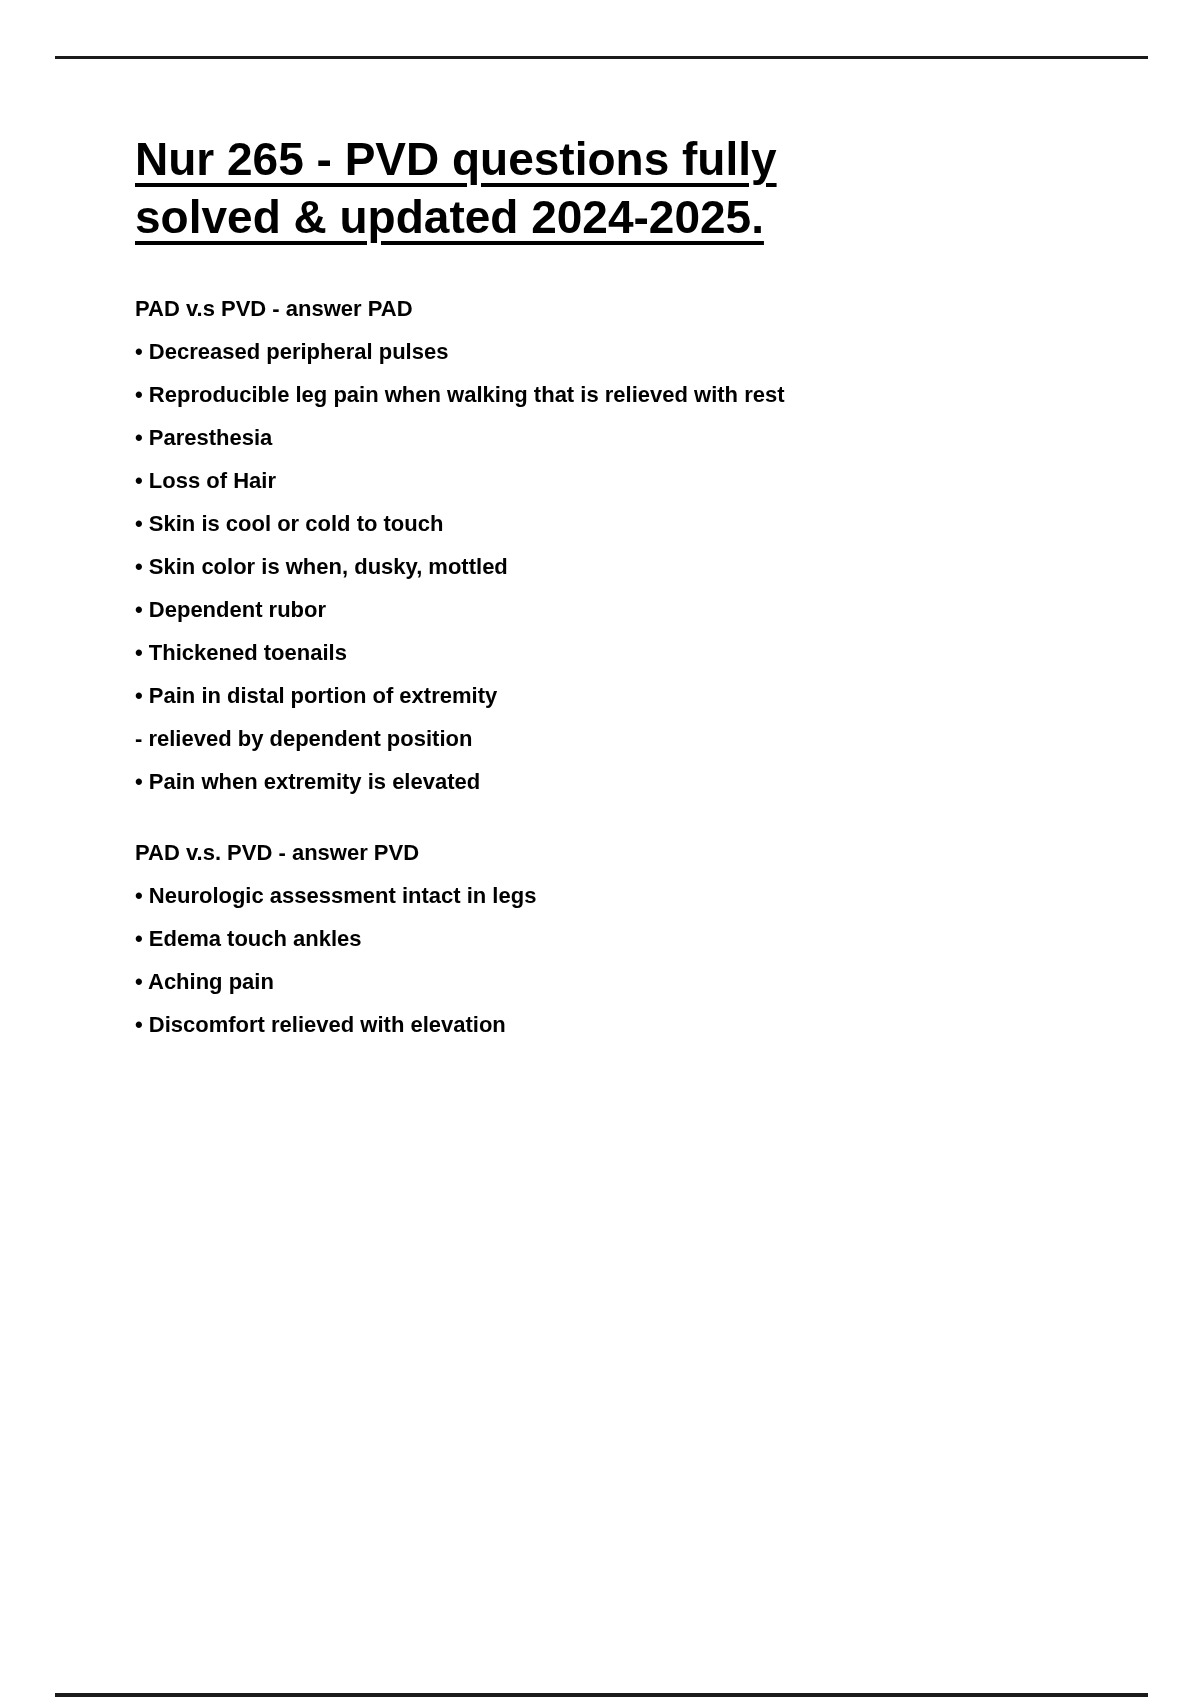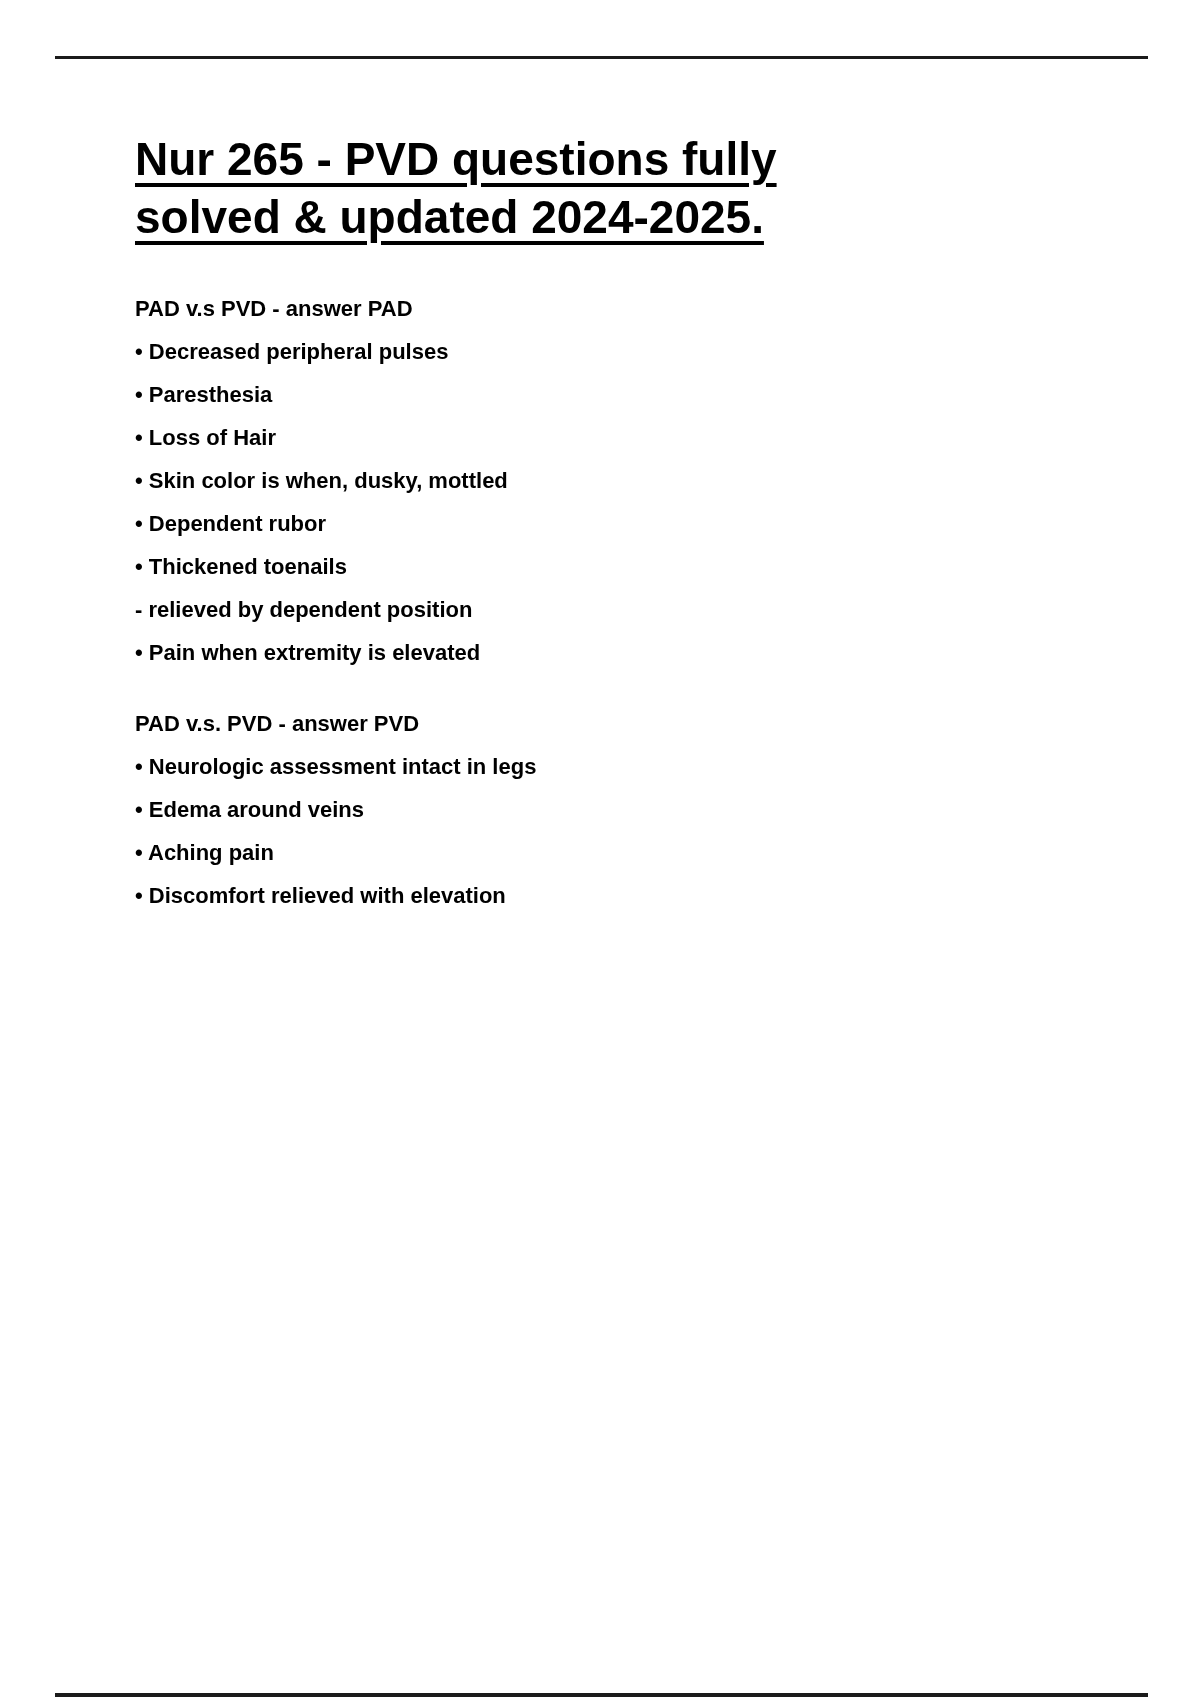--- a/index.html
+++ b/index.html
@@ -52,33 +52,36 @@
 
   <div class="rule rule-top"></div>
 
   <div class="content">
 
     <h1 class="doc-title">Nur 265 - PVD questions fully solved &amp; updated 2024-2025.</h1>
 
     <div class="section">
       <p class="line">PAD v.s PVD - answer PAD</p>
       <p class="line">• Decreased peripheral pulses</p>
+      <p class="line">• Reproducible leg pain when walking that is relieved with rest</p>
       <p class="line">• Paresthesia</p>
       <p class="line">• Loss of Hair</p>
+      <p class="line">• Skin is cool or cold to touch</p>
       <p class="line">• Skin color is when, dusky, mottled</p>
       <p class="line">• Dependent rubor</p>
       <p class="line">• Thickened toenails</p>
+      <p class="line">• Pain in distal portion of extremity</p>
       <p class="line">- relieved by dependent position</p>
       <p class="line">• Pain when extremity is elevated</p>
     </div>
 
     <div class="section">
       <p class="line">PAD v.s. PVD - answer PVD</p>
       <p class="line">• Neurologic assessment intact in legs</p>
-      <p class="line">• Edema around veins</p>
+      <p class="line">• Edema touch ankles</p>
       <p class="line">• Aching pain</p>
       <p class="line">• Discomfort relieved with elevation</p>
     </div>
 
     <div class="section">
     </div>
 
   </div>
 
   <div class="rule rule-bottom"></div>

